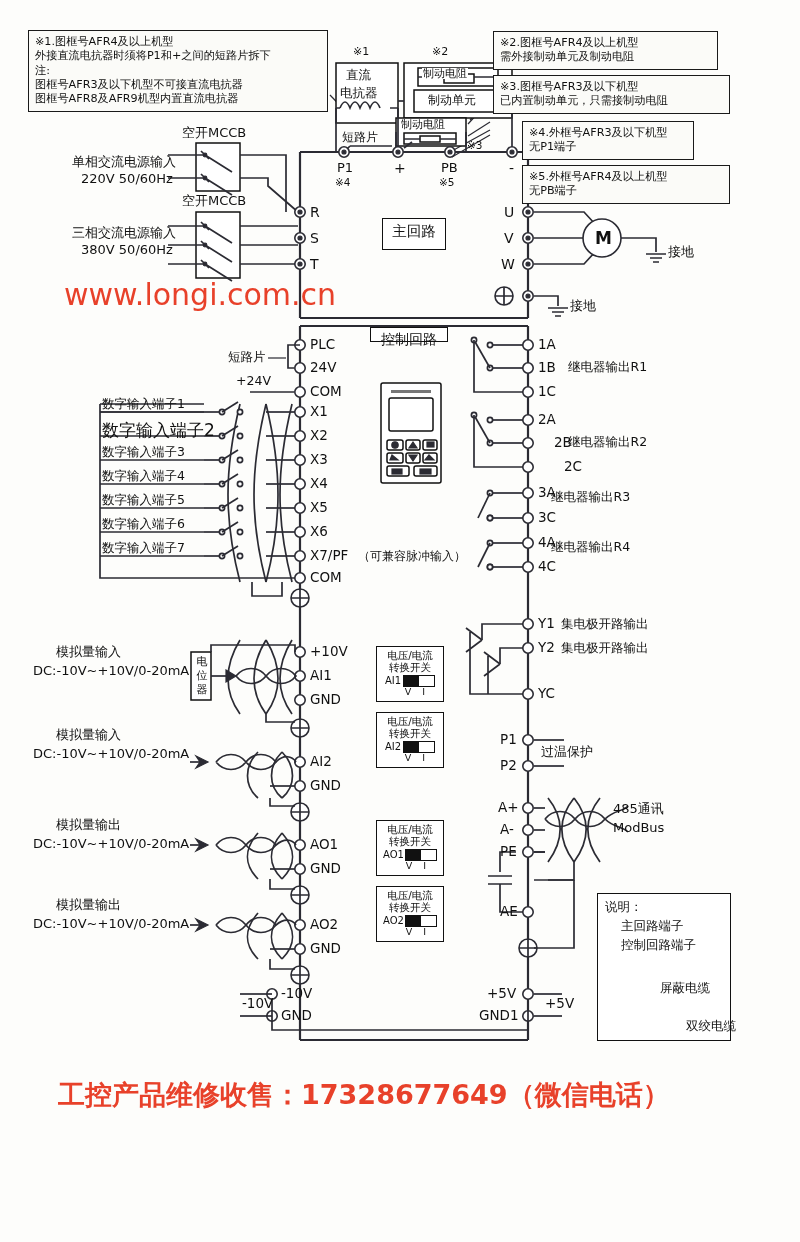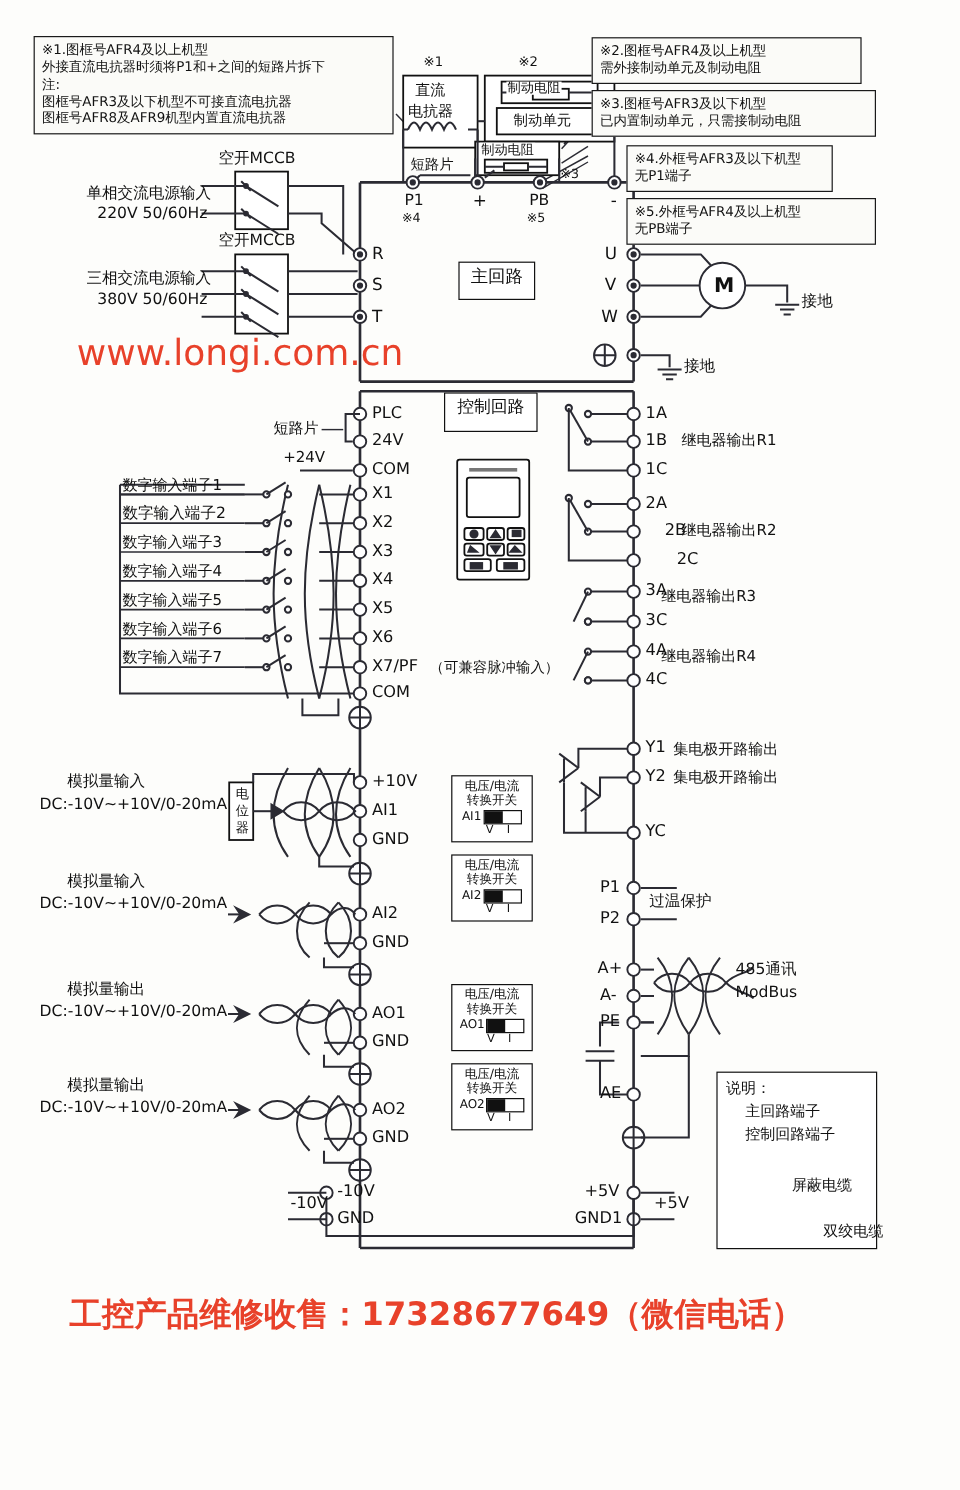--- a/index.html
+++ b/index.html
@@ -484,32 +484,32 @@
 
   <div class="lbl" style="left:504px;top:205px;font-size:14px;">U</div>
   <div class="lbl" style="left:504px;top:231px;font-size:14px;">V</div>
   <div class="lbl" style="left:501px;top:257px;font-size:14px;">W</div>
   <div class="lbl" style="left:595px;top:230px;font-size:17px;font-weight:600;">M</div>
   <div class="lbl" style="left:668px;top:245px;font-size:13px;">接地</div>
   <div class="lbl" style="left:570px;top:299px;font-size:13px;">接地</div>
 
   <div class="wm" style="left:64px;top:277px;font-size:30px;letter-spacing:0px;">www.longi.com.cn</div>
 
-  <div class="boxlbl" style="left:370px;top:327px;width:78px;height:33px;line-height:23px;font-size:14px;">
+  <div class="boxlbl" style="left:370px;top:327px;width:78px;height:15px;line-height:23px;font-size:14px;">
     <span>控制回路</span>
   </div>
 
   <div class="lbl" style="left:228px;top:351px;font-size:12.5px;">短路片</div>
   <div class="lbl" style="left:236px;top:375px;font-size:12.5px;">+24V</div>
   <div class="lbl" style="left:310px;top:338px;font-size:13.5px;">PLC</div>
   <div class="lbl" style="left:310px;top:361px;font-size:13.5px;">24V</div>
   <div class="lbl" style="left:310px;top:385px;font-size:13.5px;">COM</div>
 
   <div class="lbl" style="left:102px;top:398px;font-size:12.5px;">数字输入端子1</div>
-  <div class="lbl" style="left:102px;top:422px;font-size:13px;">数字输入端子2</div>
+  <div class="lbl" style="left:102px;top:422px;font-size:17px;">数字输入端子2</div>
   <div class="lbl" style="left:102px;top:446px;font-size:12.5px;">数字输入端子3</div>
   <div class="lbl" style="left:102px;top:470px;font-size:12.5px;">数字输入端子4</div>
   <div class="lbl" style="left:102px;top:494px;font-size:12.5px;">数字输入端子5</div>
   <div class="lbl" style="left:102px;top:518px;font-size:12.5px;">数字输入端子6</div>
   <div class="lbl" style="left:102px;top:542px;font-size:12.5px;">数字输入端子7</div>
 
   <div class="lbl" style="left:310px;top:405px;font-size:13.5px;">X1</div>
   <div class="lbl" style="left:310px;top:429px;font-size:13.5px;">X2</div>
   <div class="lbl" style="left:310px;top:453px;font-size:13.5px;">X3</div>
   <div class="lbl" style="left:310px;top:477px;font-size:13.5px;">X4</div>

